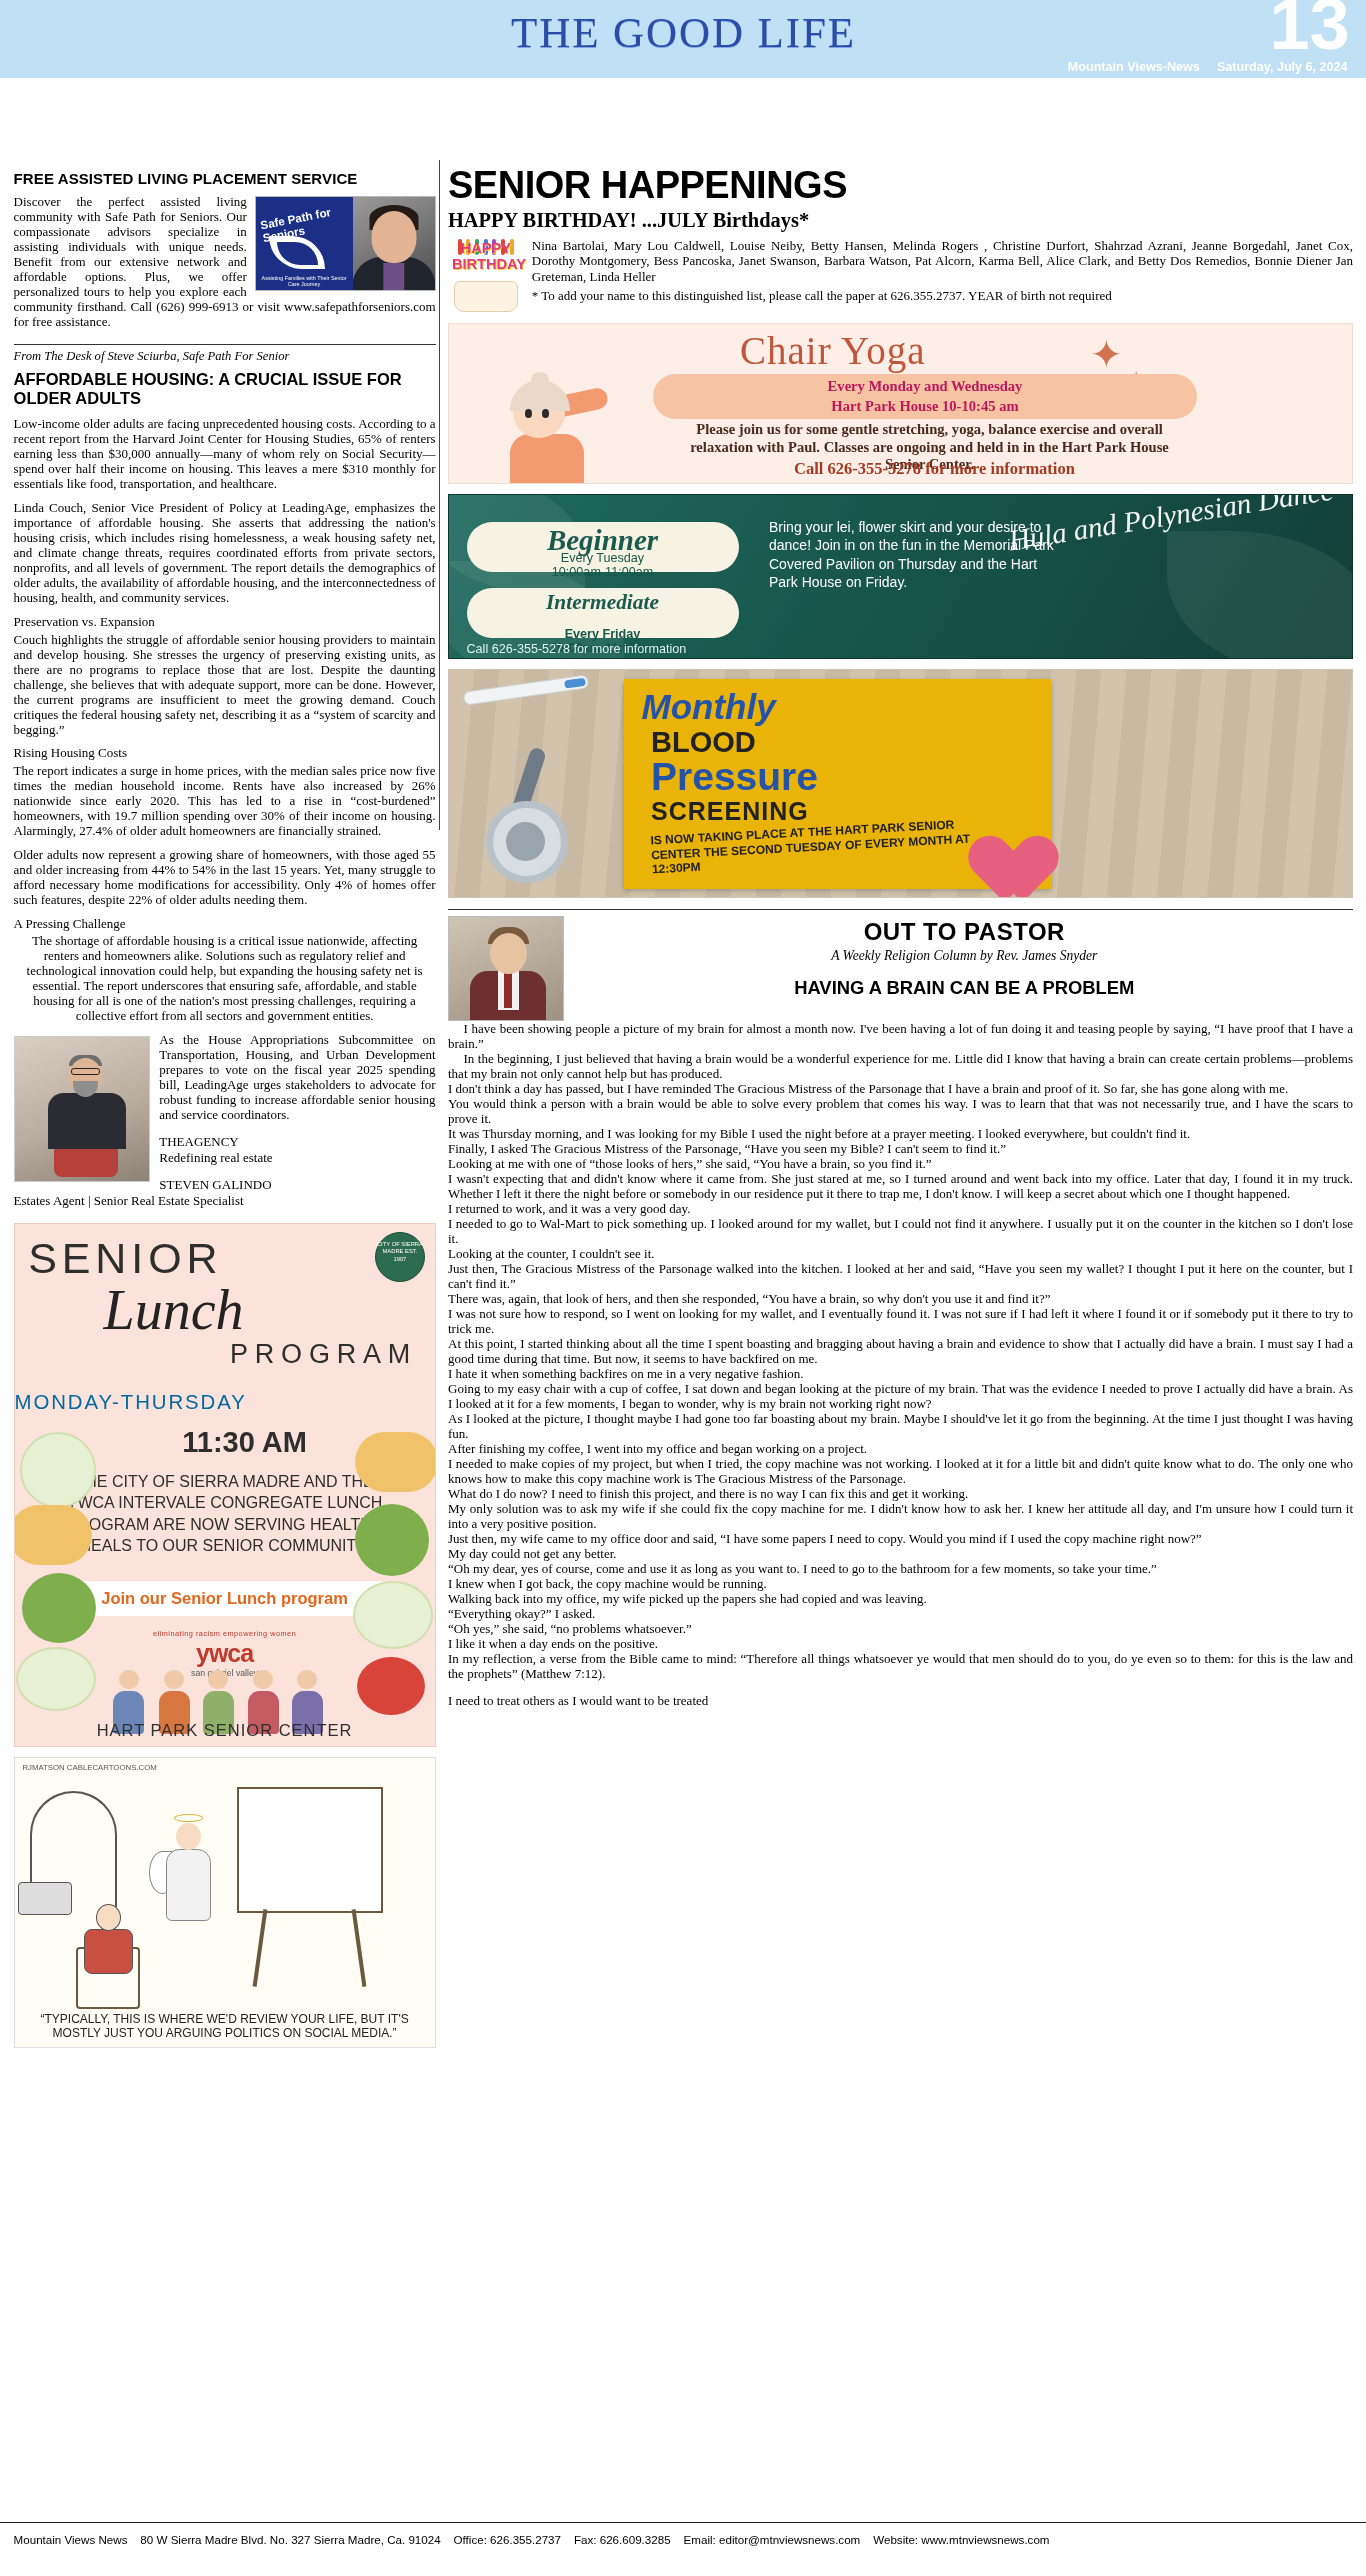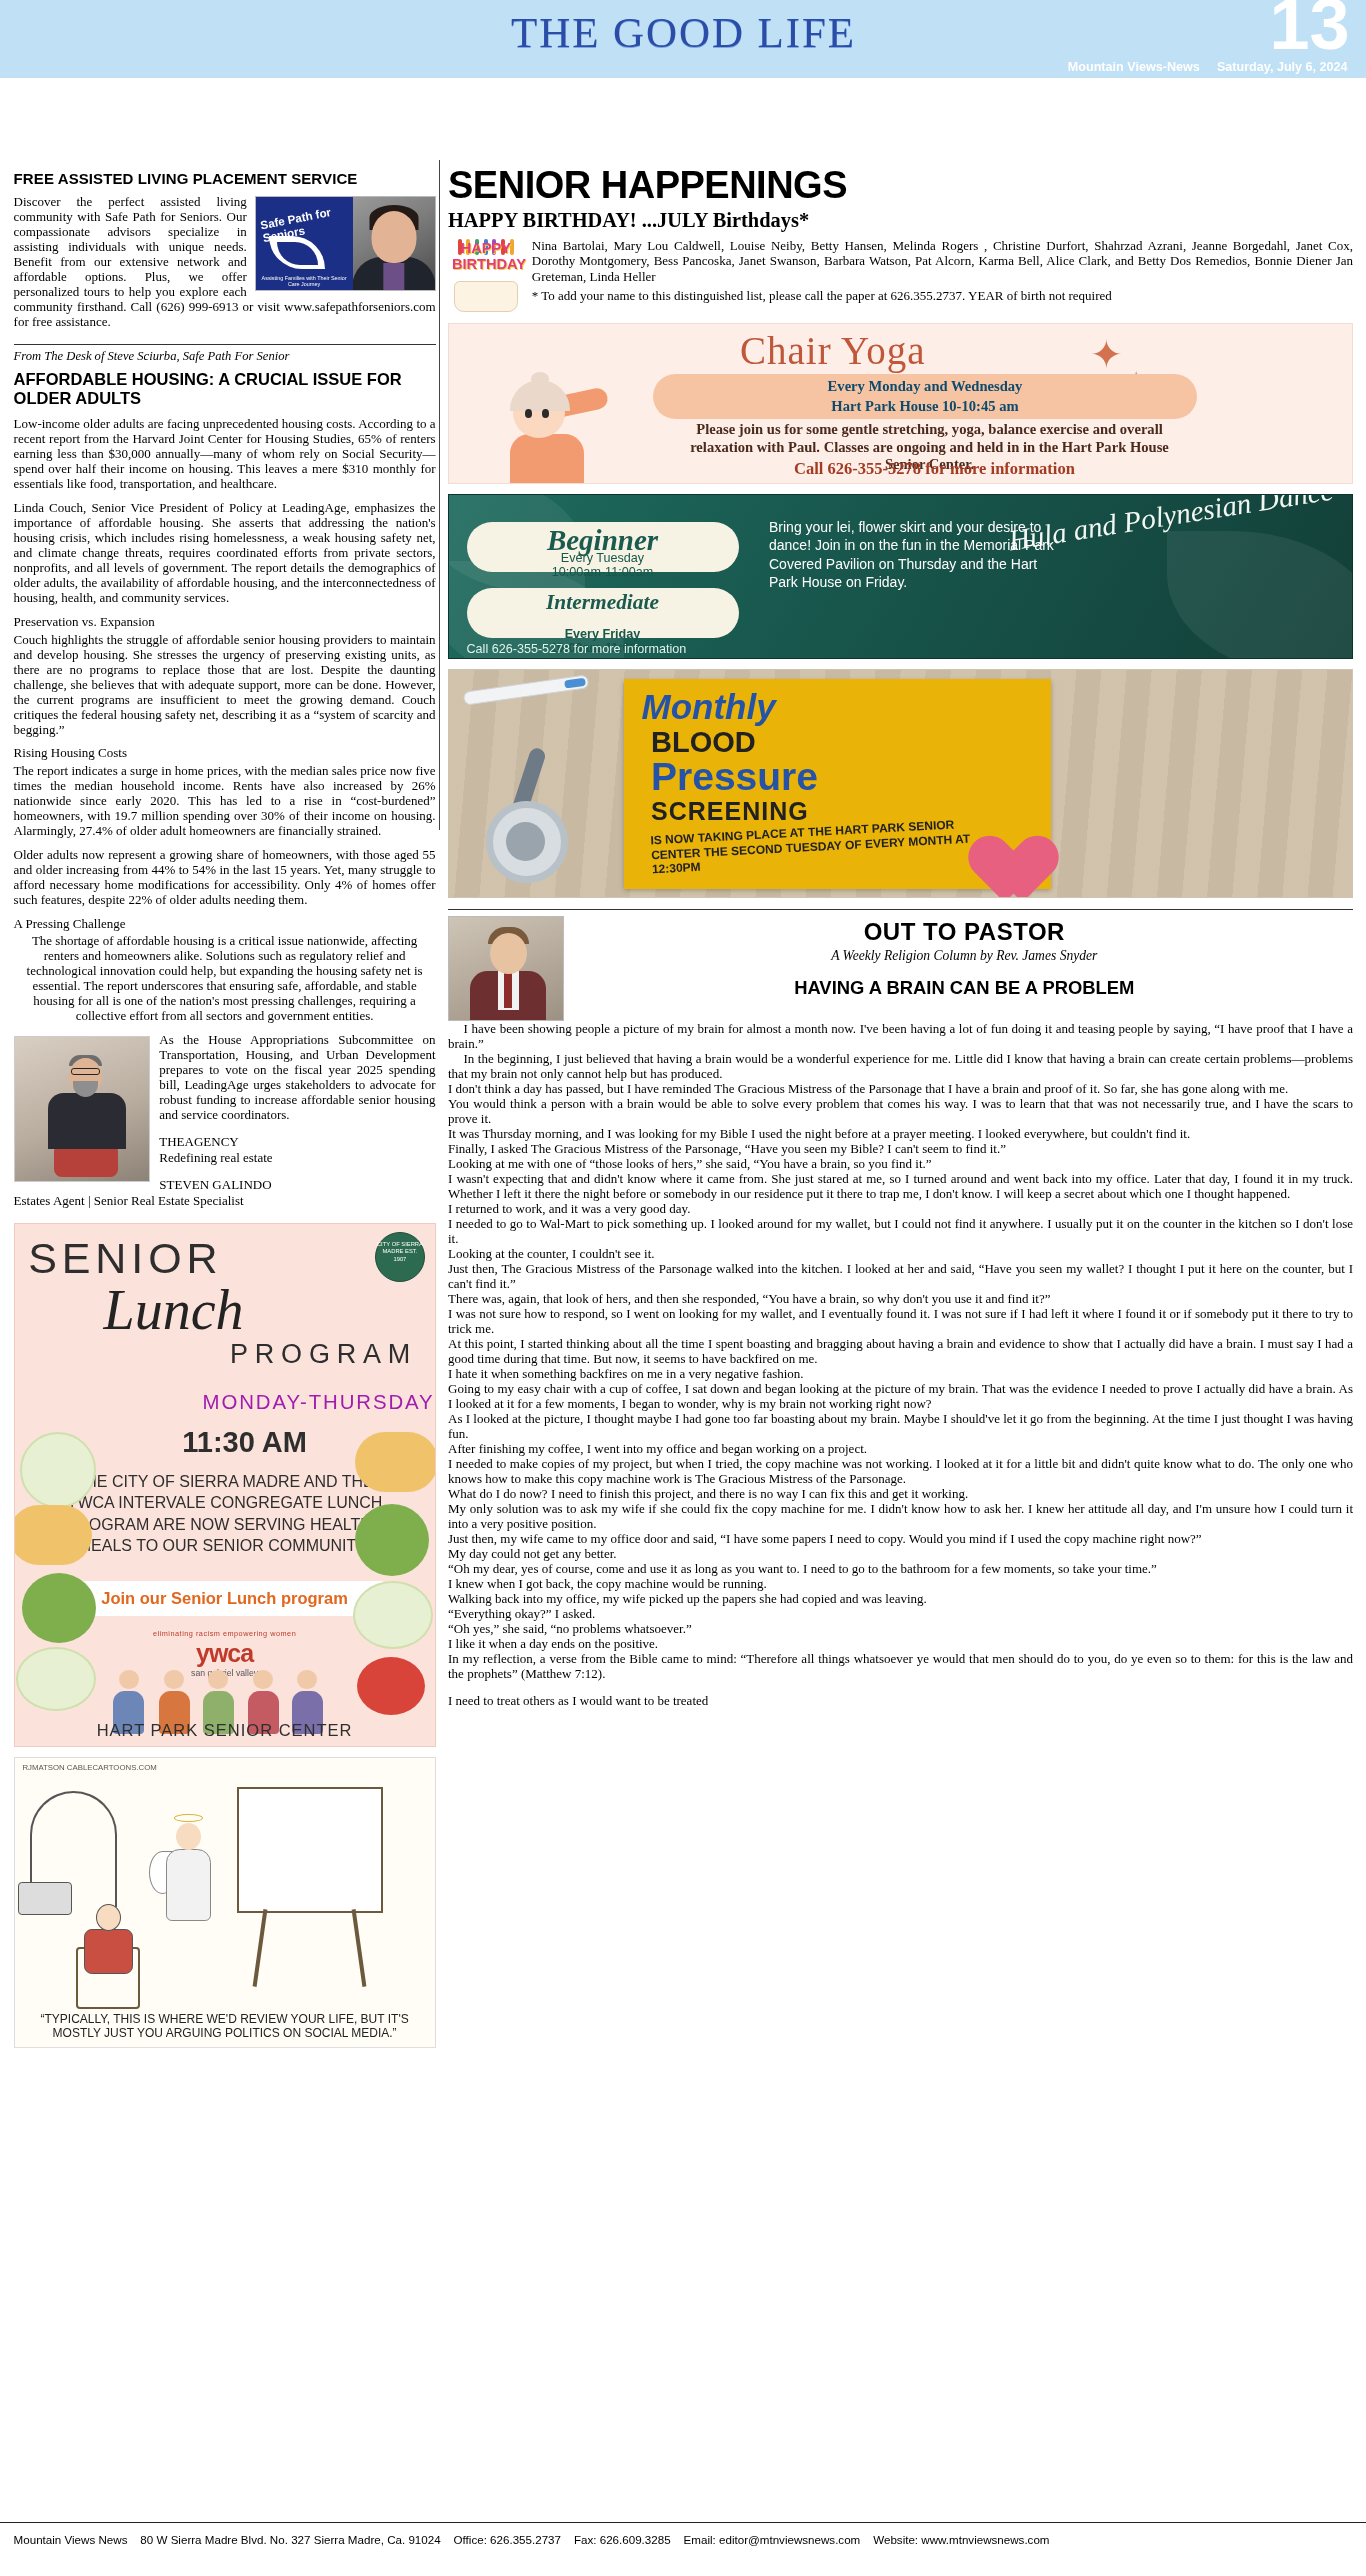--- a/index.html
+++ b/index.html
@@ -211,21 +211,21 @@
   }
   .yoga-spark2{
     position:absolute; left:679px; top:43px; color:#d2724f; font-size:19.4px;
   }
   .yoga-pill{
     position:absolute; left:204px; top:50px; width:544px; height:45px;
     background:#f6c4a2; border-radius:23px;
   }
   .yoga-pill-text{
     position:absolute; left:204px; top:53px; width:544px;
-    text-align:center; color:#0c4a6e;
+    text-align:center; color:#be185d;
     font-family:"Liberation Serif", serif; font-weight:bold; font-size:14.6px;
     line-height:19.4px;
   }
   .yoga-body{
     position:absolute; left:228px; top:97px; width:505px;
     text-align:center; color:#4a2a1d;
     font-family:"Liberation Serif", serif; font-weight:bold;
     font-size:14.6px; line-height:17.5px;
   }
   .yoga-cta{
@@ -419,23 +419,23 @@
     position:absolute; left:89px; top:54px;
     font-family:"Liberation Serif", serif; font-style:italic;
     font-size:56px; color:#232323;
   }
   .lunch-program{
     position:absolute; right:17.5px; top:115px;
     font-family:"Liberation Sans", sans-serif; font-size:27px;
     letter-spacing:6.8px; color:#2e2e2e;
   }
   .lunch-days{
-    position:absolute; left:0; right:0; top:167px; text-align:right;
+    position:absolute; left:0; right:0; top:167px; text-align:left;
     font-family:"Liberation Sans", sans-serif; font-size:20.4px;
-    letter-spacing:1.9px; color:#a21caf;
+    letter-spacing:1.9px; color:#0369a1;
   }
   .lunch-time{
     position:absolute; left:0; right:0; top:202px; text-align:center;
     font-family:"Liberation Sans", sans-serif; font-weight:bold;
     font-size:29px; color:#2e2e2e;margin-left:40px;
   }
   .lunch-desc{
     position:absolute; left:39px; right:39px; top:247px; text-align:center;
     font-family:"Liberation Sans", sans-serif; font-size:16px;
     line-height:21.4px; color:#2e2e2e;

